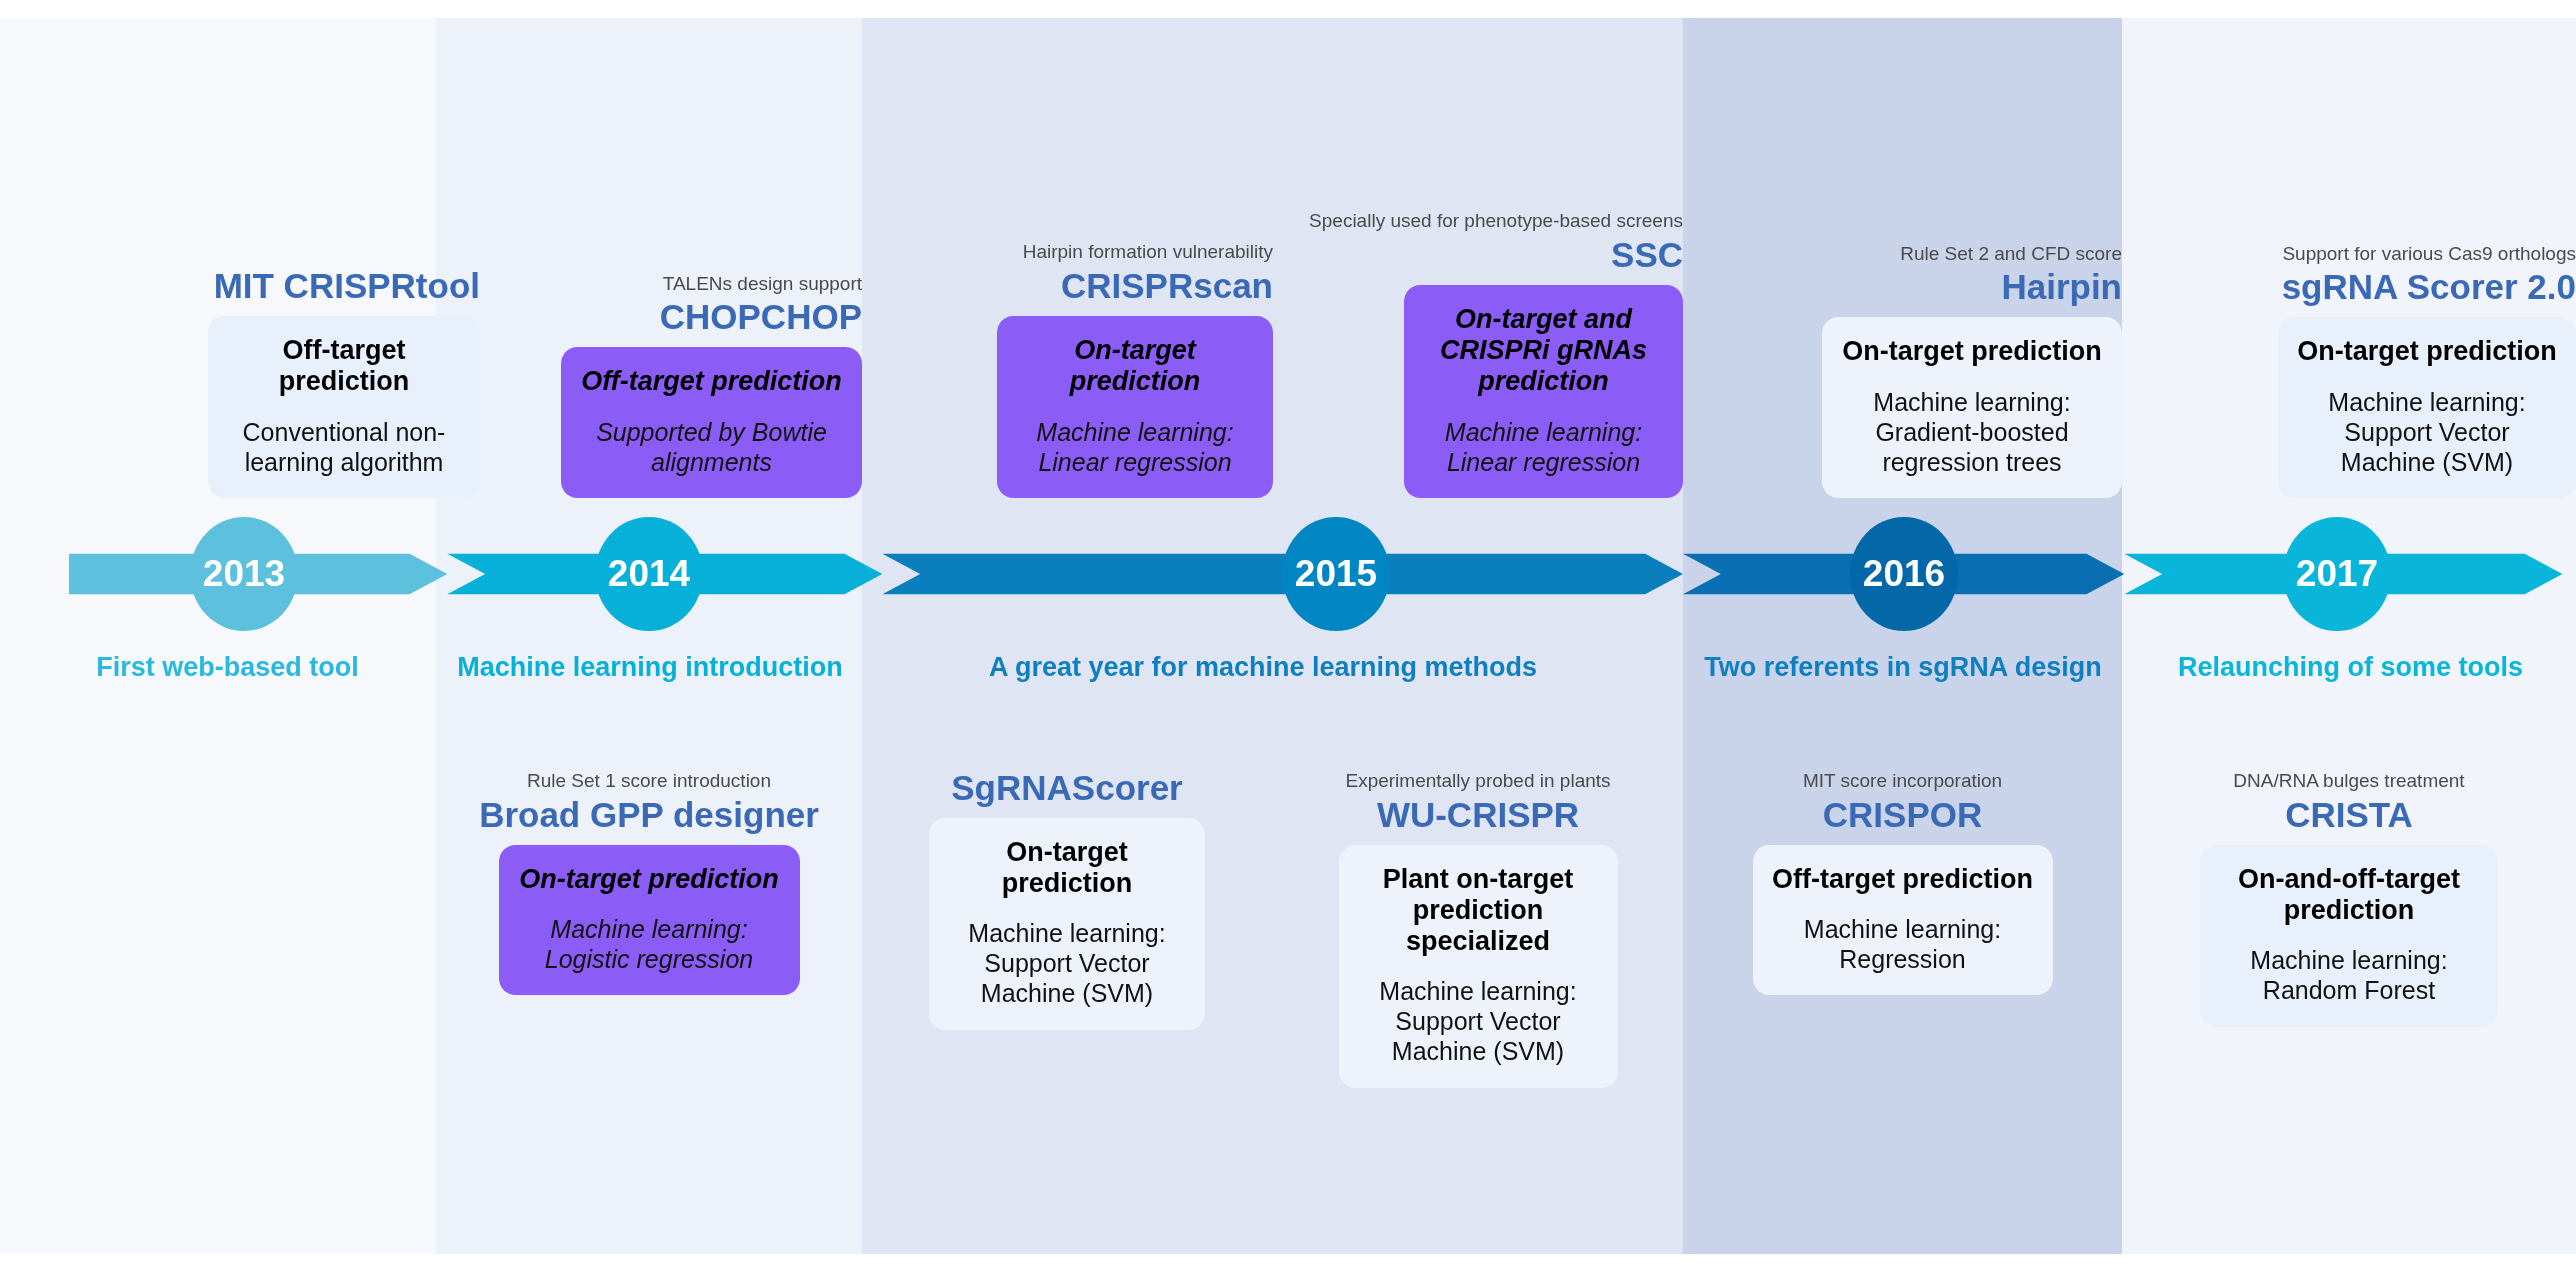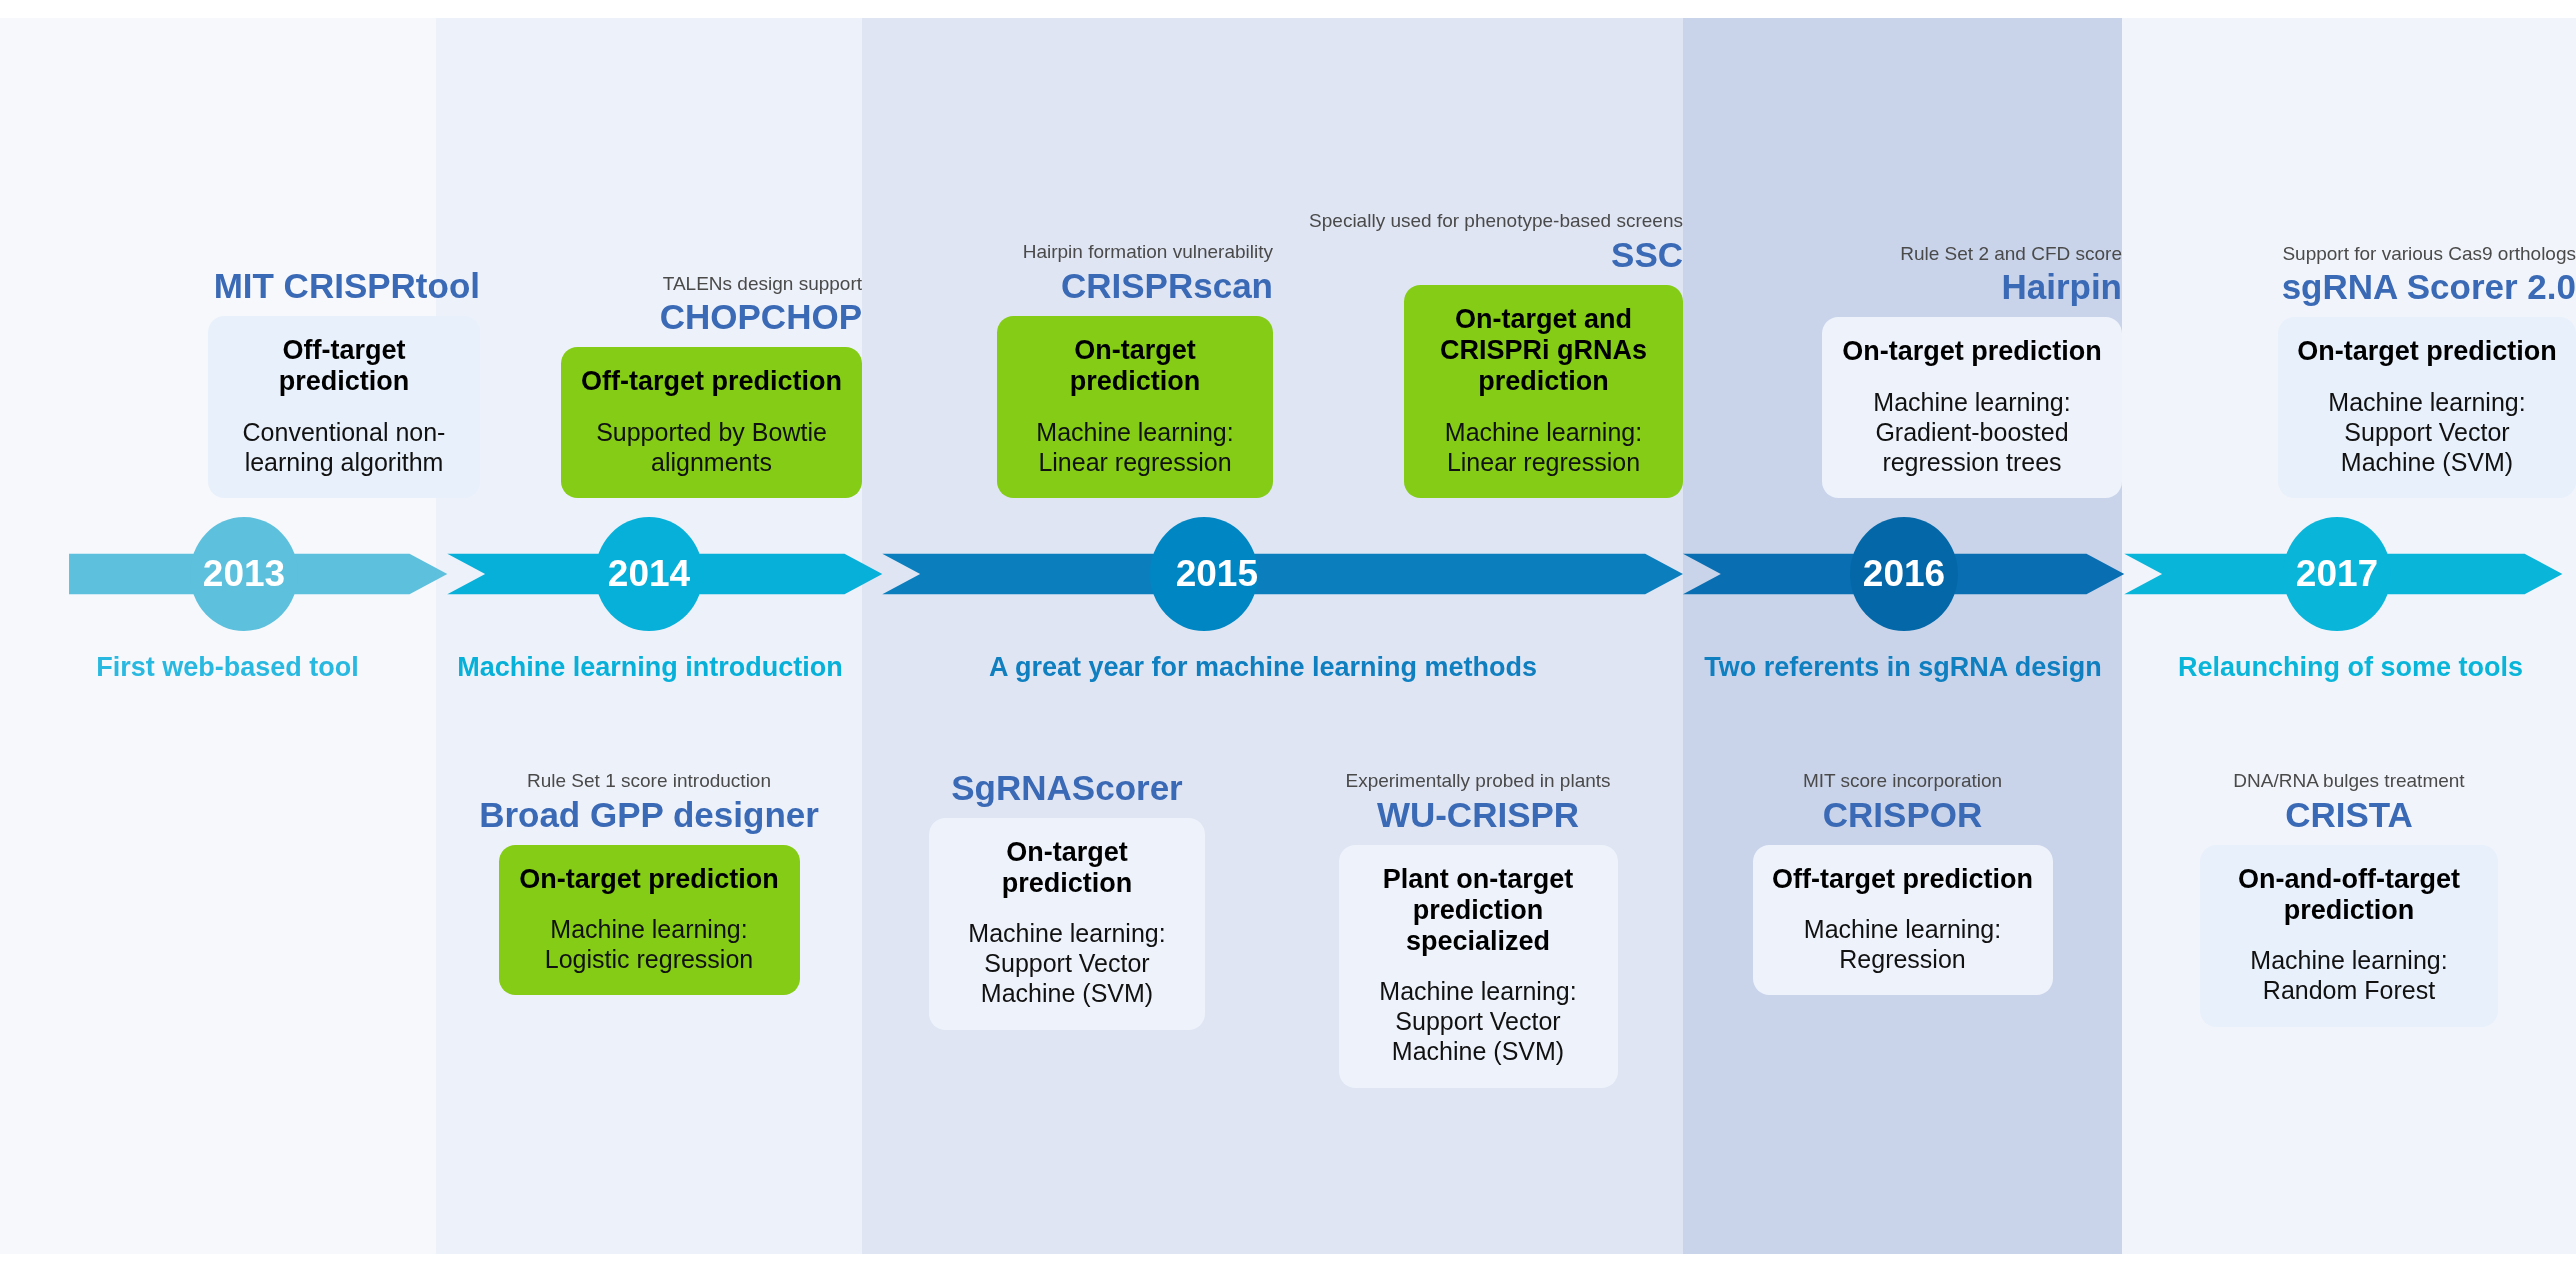--- a/index.html
+++ b/index.html
@@ -100,21 +100,21 @@
     border-radius: 16.5px;
     box-sizing: border-box;
     padding: 19px 18px 21.5px 18px;
     text-align: center;
     display: flex;
     flex-direction: column;
     align-items: center;
     justify-content: center;
   }
   .card.light  { background: #e8f0fb; }
-  .card.medium { background: #84cc16; }
+  .card.medium { background: #8b5cf6; font-style: italic; }
   .card.pale   { background: #eef3fb; }
 
   .card-title {
     font-size: 27px;
     font-weight: bold;
     color: #000000;
     line-height: 1.15;
     margin-bottom: 19px;
   }
   .card-body {
@@ -196,21 +196,21 @@
 <div class="year-bubble" style="left: 190px; background: rgb(93, 192, 221);">
   <span>2013</span>
 </div>
 <div class="year-label" style="left: 25px; width: 405px; color: rgb(41, 185, 224);">First web-based tool</div>
 
 <div class="year-bubble" style="left: 595px; background: rgb(6, 176, 217);">
   <span>2014</span>
 </div>
 <div class="year-label" style="left: 456px; width: 388px; color: rgb(6, 176, 217);">Machine learning introduction</div>
 
-<div class="year-bubble" style="left: 1150px; background: rgb(0, 134, 195); justify-content: flex-end;">
+<div class="year-bubble" style="left: 1282px; background: rgb(0, 134, 195);">
   <span>2015</span>
 </div>
 <div class="year-label" style="left: 880px; width: 766px; color: rgb(15, 127, 192);">A great year for machine learning methods</div>
 
 <div class="year-bubble" style="left: 1850px; background: rgb(4, 104, 168);">
   <span>2016</span>
 </div>
 <div class="year-label" style="left: 1697px; width: 412px; color: rgb(15, 127, 192);">Two referents in sgRNA design</div>
 
 <div class="year-bubble" style="left: 2283px; background: rgb(10, 181, 218);">

